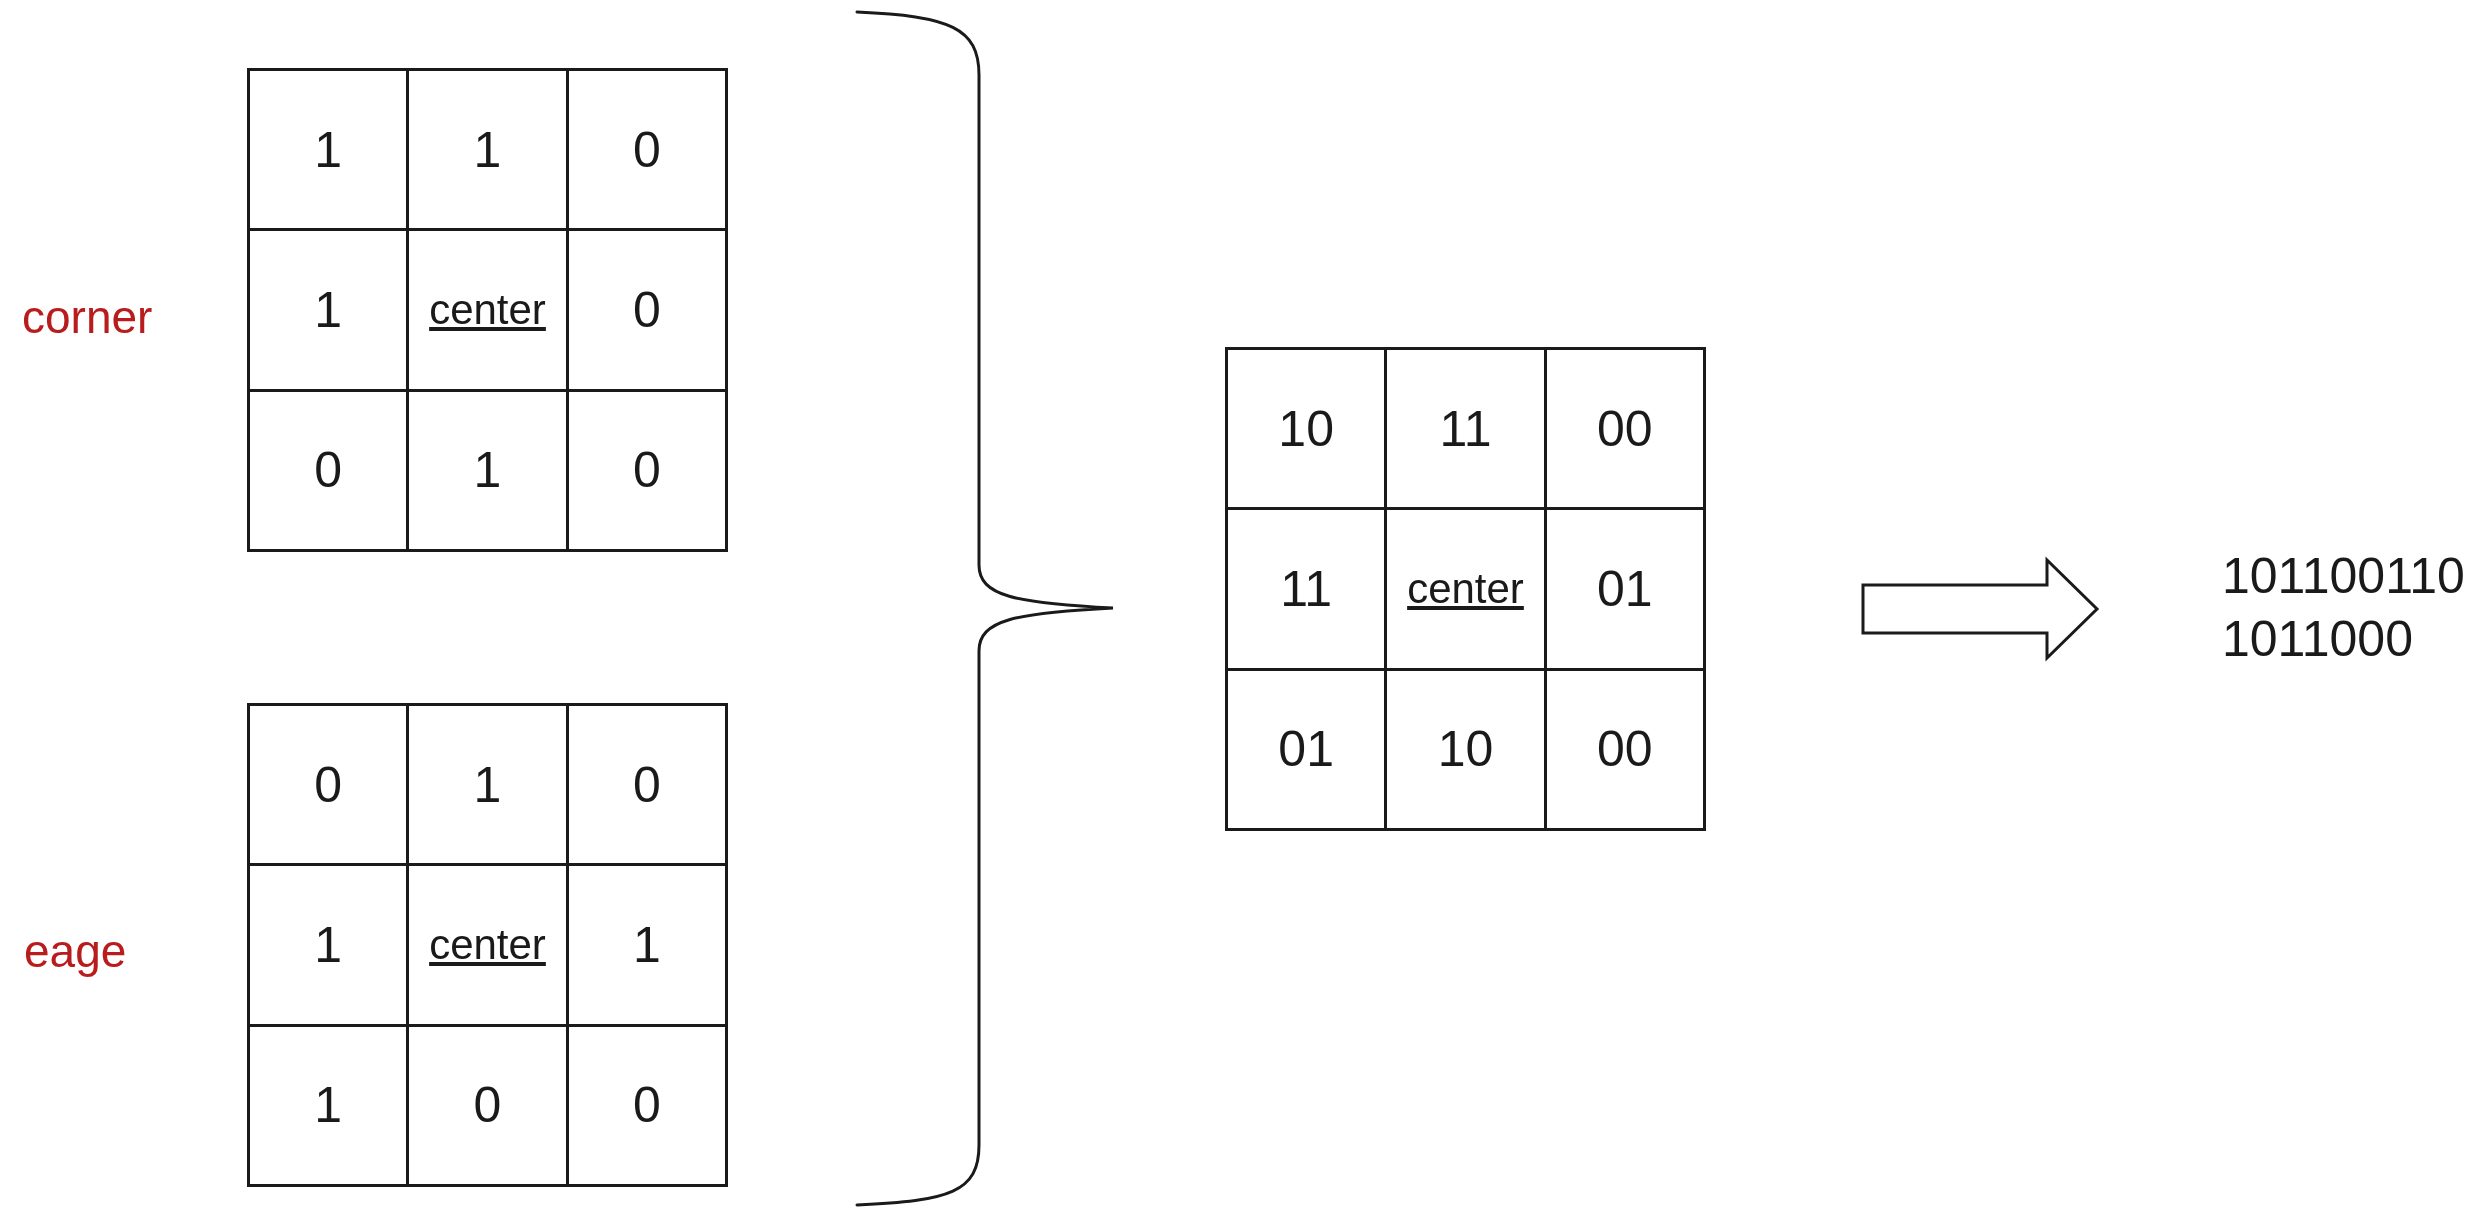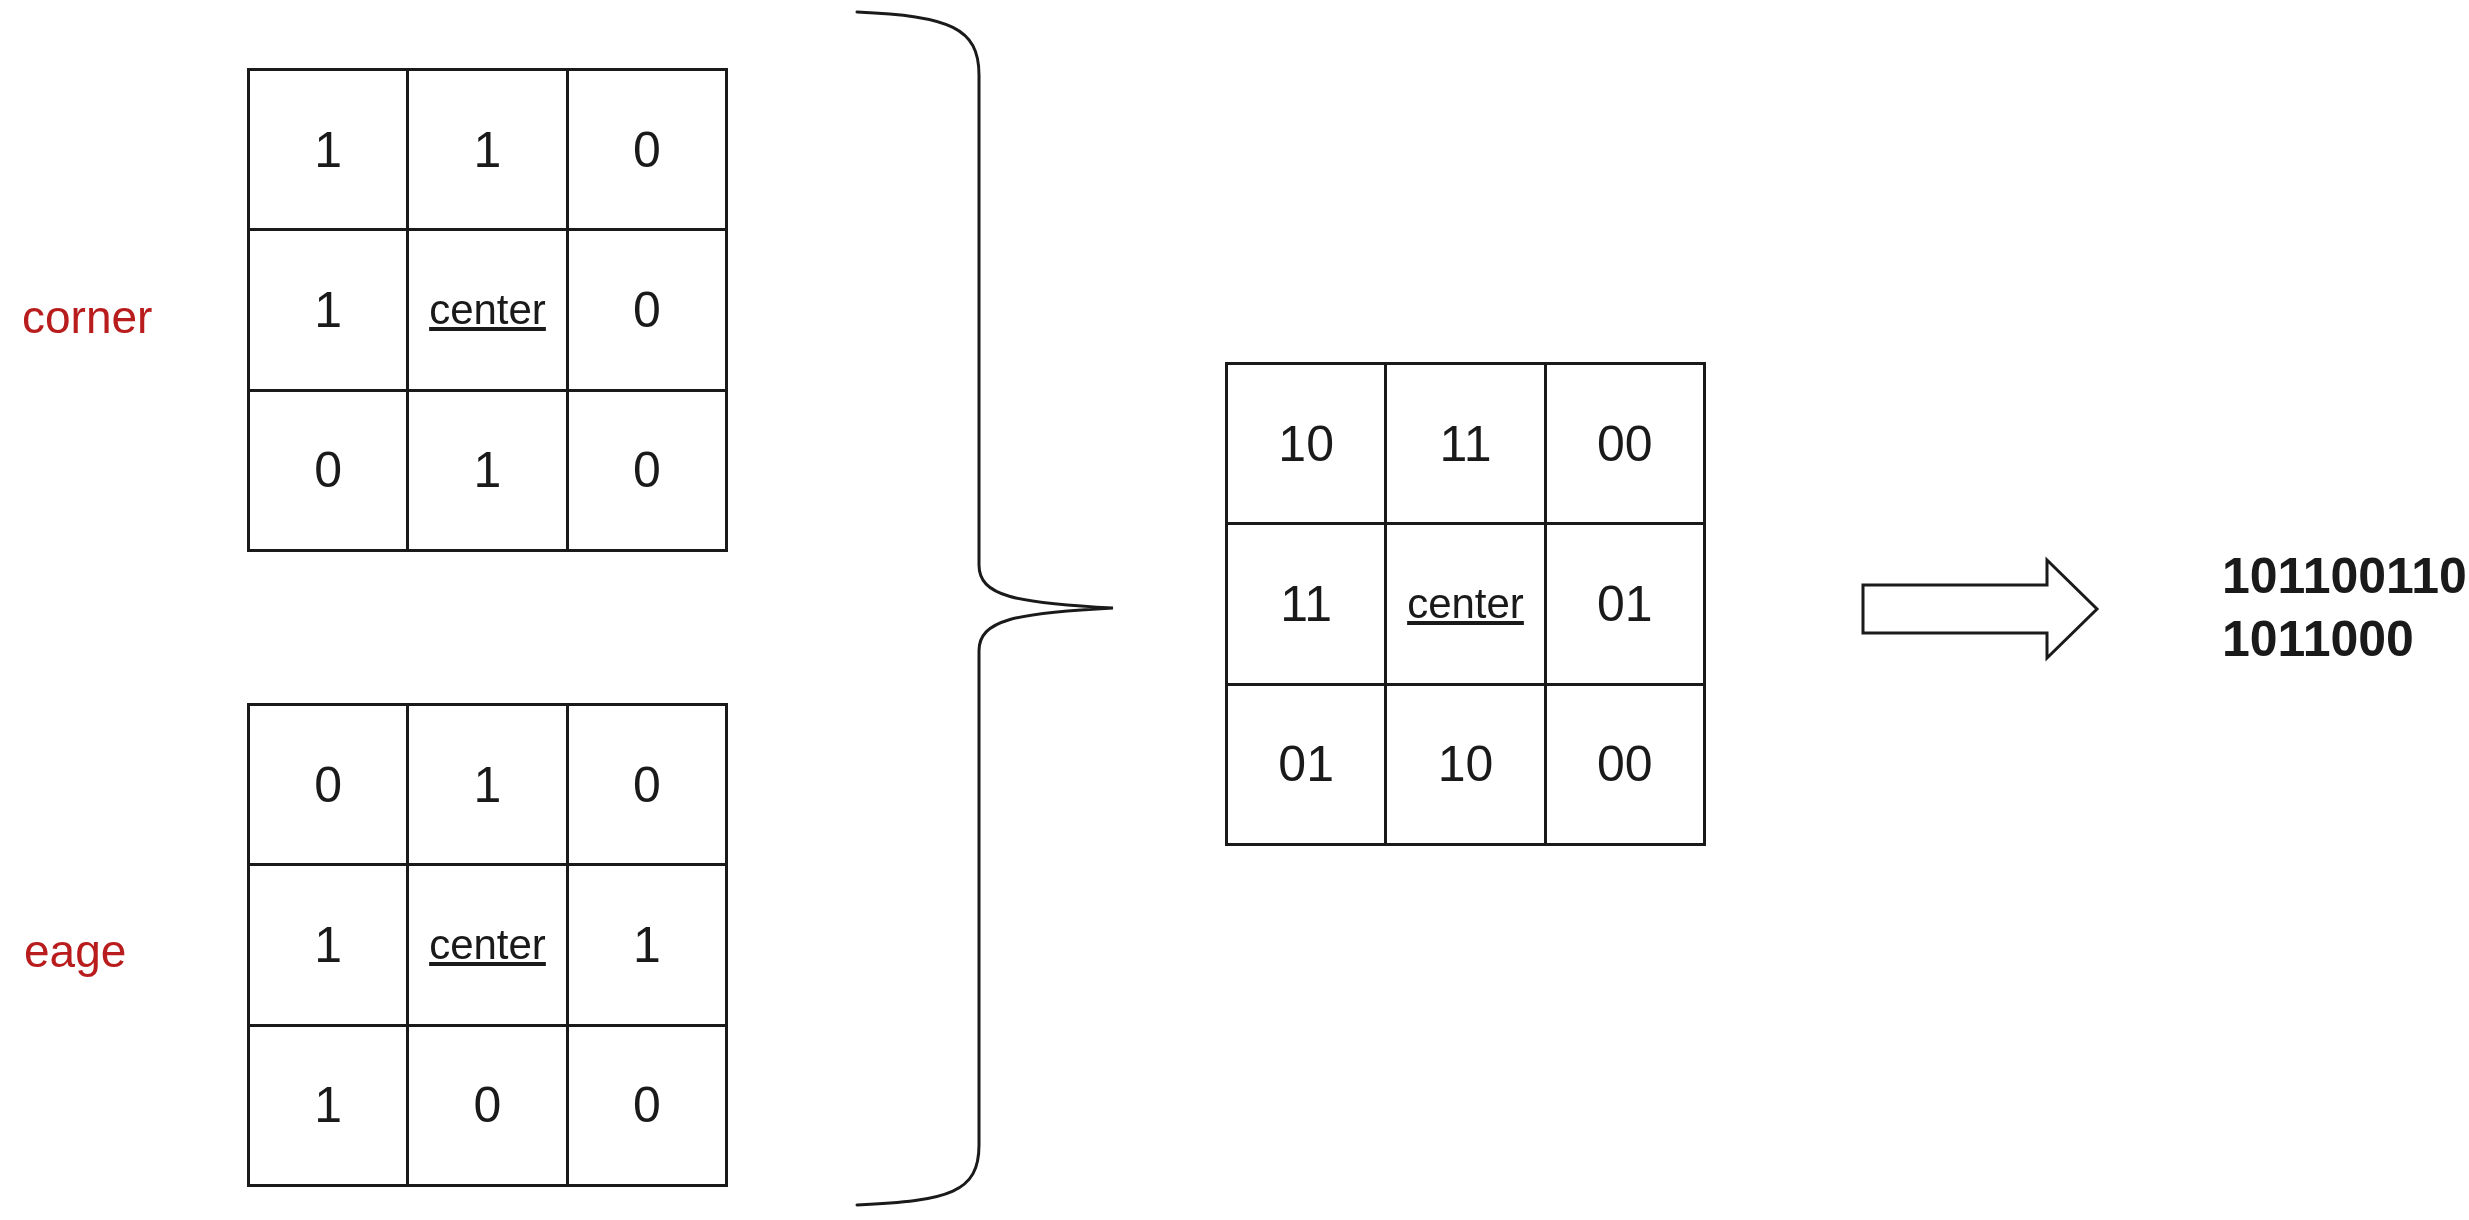--- a/index.html
+++ b/index.html
@@ -47,21 +47,20 @@
     pointer-events: none;
   }
 
   .result {
     position: absolute;
     left: 2222px; top: 545px;
     font-size: 50px;
     line-height: 63px;
     color: #1a1a1a;
     white-space: nowrap;
-    font-weight: bold;
   }
 </style>
 </head>
 <body>
 
 <div class="canvas">
 
   <div class="side-label" style="left:22px; top:294px;">corner</div>
   <div class="side-label" style="left:24px; top:928px;">eage</div>
 
@@ -82,21 +81,21 @@
     <div class="cell">1</div>
     <div class="cell">0</div>
     <div class="cell">1</div>
     <div class="cell word">center</div>
     <div class="cell">1</div>
     <div class="cell">1</div>
     <div class="cell">0</div>
     <div class="cell">0</div>
   </div>
 
-  <div class="kgrid" style="left:1225px; top:362px;">
+  <div class="kgrid" style="left:1225px; top:347px;">
     <div class="cell">10</div>
     <div class="cell">11</div>
     <div class="cell">00</div>
     <div class="cell">11</div>
     <div class="cell word">center</div>
     <div class="cell">01</div>
     <div class="cell">01</div>
     <div class="cell">10</div>
     <div class="cell">00</div>
   </div>

